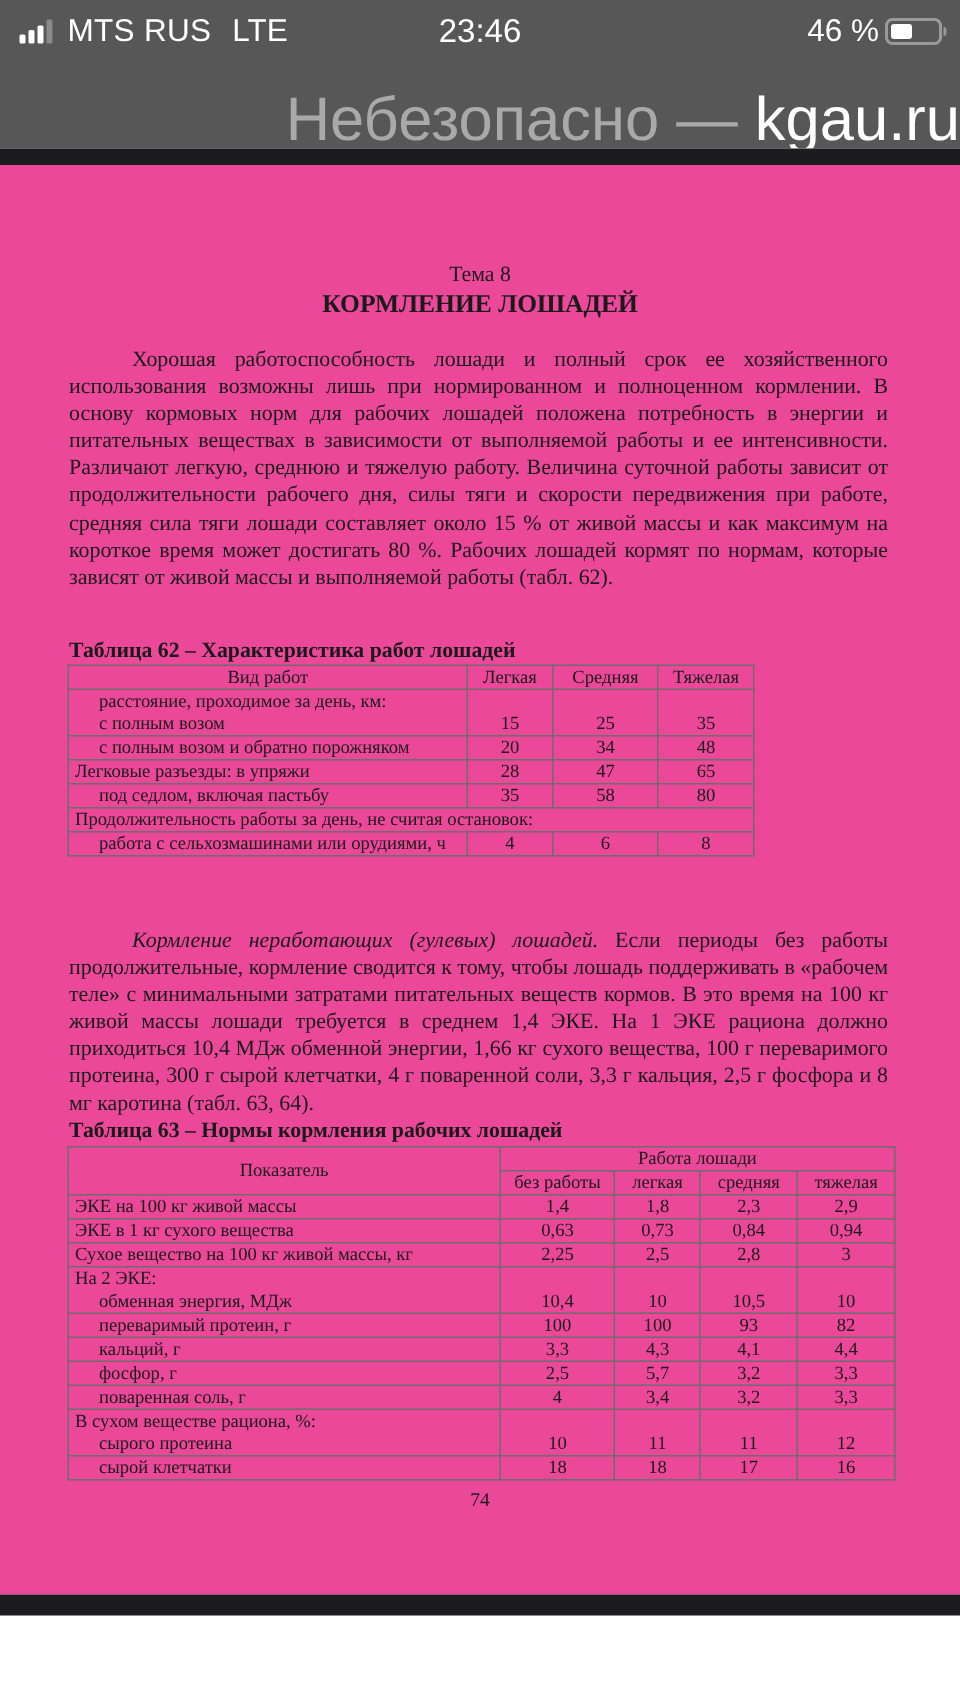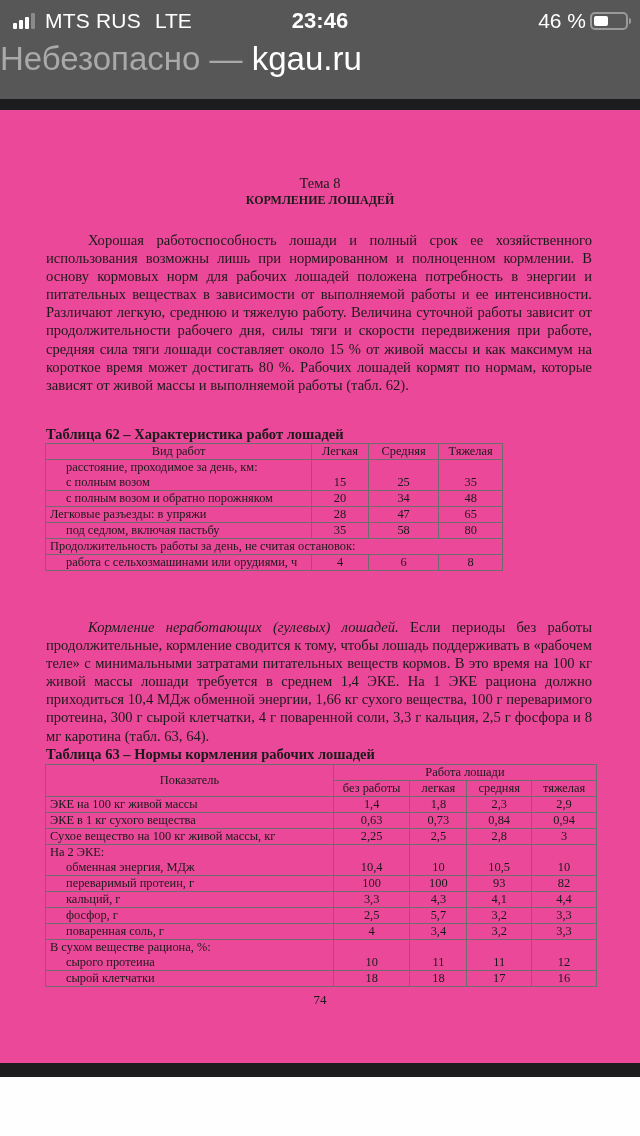--- a/index.html
+++ b/index.html
@@ -13,37 +13,37 @@
     position: absolute; left: 0; top: 0; width: 640px; height: 99px;
     background: #575757; color: #fff;
     font-family: "Liberation Sans", sans-serif;
   }
   .status-left { position: absolute; left: 13px; top: 8px; height: 26px; display: flex; align-items: center; }
   .signal { display: flex; align-items: flex-end; height: 16px; margin-right: 8px; }
   .signal span { display: inline-block; width: 4px; background: #fff; margin-right: 2px; border-radius: 1px; }
   .signal span.dim { background: #8a8a8a; }
   .carrier { font-size: 21px; letter-spacing: 0.2px; }
   .net { font-size: 21px; margin-left: 14px; }
-  .clock { position: absolute; left: 0; right: 0; top: 8px; text-align: center; font-size: 22px; font-weight: bold; height: 26px; line-height: 26px; }
+  .clock { position: absolute; left: 0; right: 0; top: 8px; text-align: center; font-size: 22px; font-weight: normal; height: 26px; line-height: 26px; }
   .status-right { position: absolute; right: 12px; top: 8px; height: 26px; display: flex; align-items: center; }
   .battery-pct { font-size: 21px; margin-right: 4px; }
   .battery { position: relative; width: 38px; height: 18px; border: 2px solid #9a9a9a; border-radius: 5px; box-sizing: border-box; }
   .battery .fill { position: absolute; left: 2px; top: 2px; bottom: 2px; background: #fff; border-radius: 2px; }
   .battery .nub { position: absolute; right: -5px; top: 4px; width: 2px; height: 6px; background: #9a9a9a; border-radius: 0 2px 2px 0; }
-  .urlbar { position: absolute; left: 0; right: 0; top: 38px; text-align: left; font-size: 33px; height: 42px; line-height: 42px; }
+  .urlbar { position: absolute; left: 0; right: 0; top: 58px; text-align: right; font-size: 41px; height: 42px; line-height: 42px; }
   .url-insecure { color: #a9a9a9; }
   .url-sep { color: #a9a9a9; }
   .url-domain { color: #ffffff; }
   .dark-band-top { position: absolute; left: 0; top: 99px; width: 640px; height: 11px; background: #1c1c1e; }
   .dark-band-bottom { position: absolute; left: 0; top: 1063px; width: 640px; height: 14px; background: #1c1c1e; }
 
   
   .page { position: absolute; left: 0; top: 110px; width: 640px; height: 953px; background: #ec4899; color: #1a1a1a; }
   .topic { position: absolute; left: 0; right: 0; top: 65px; text-align: center; font-size: 14.5px; }
-  .title { position: absolute; left: 0; right: 0; top: 83px; text-align: center; font-size: 12px; font-weight: bold; }
+  .title { position: absolute; left: 0; right: 0; top: 83px; text-align: center; font-size: 17px; font-weight: bold; }
   .para {
     position: absolute; left: 46px; width: 546px;
     font-size: 14.6px; line-height: 18.1px; text-align: justify;
   }
   .para .indent { display: inline-block; width: 42px; }
   .para1 { top: 121px; }
   .para2 { top: 508px; }
   .tcap { position: absolute; left: 46px; font-size: 14.5px; font-weight: bold; }
   .tcap62 { top: 316px; }
   .tcap63 { top: 636px; }

